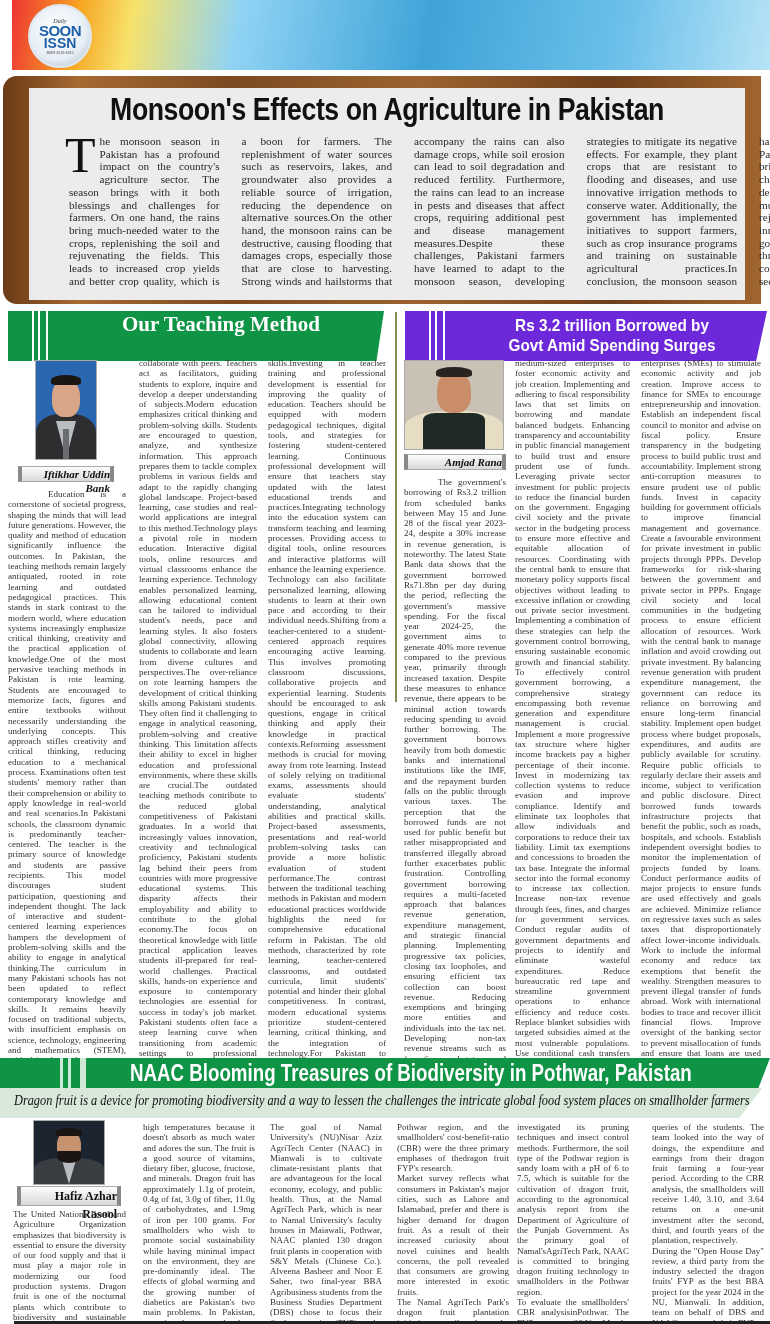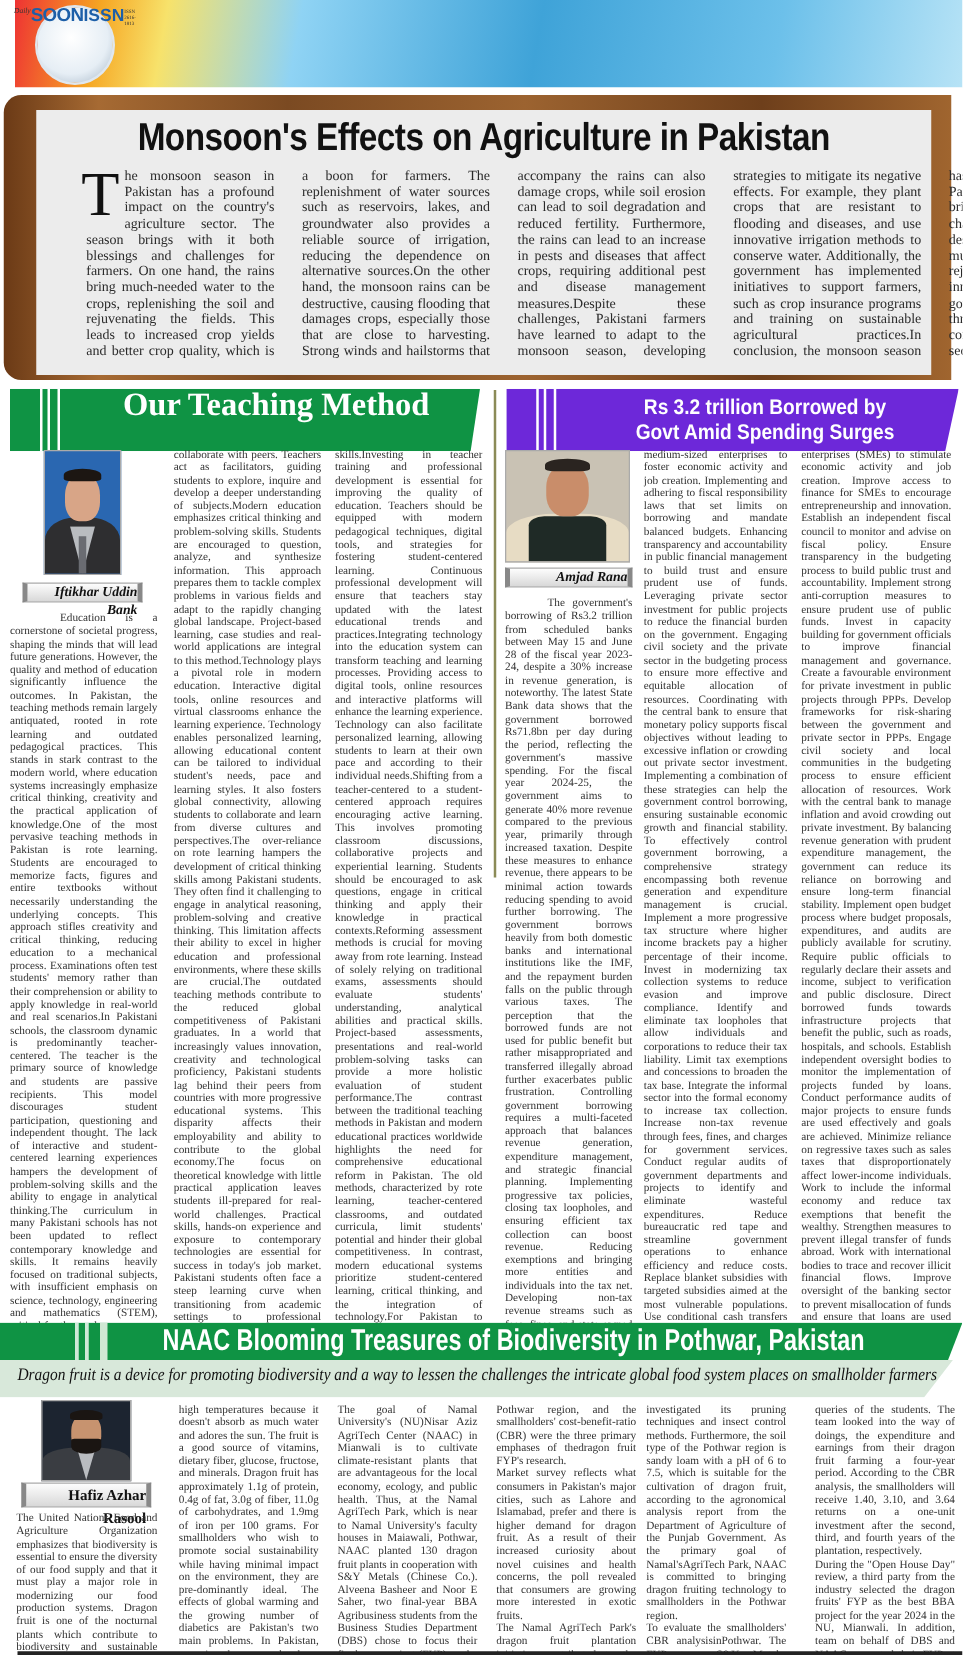--- a/index.html
+++ b/index.html
@@ -4,21 +4,21 @@
 <style>
   * { box-sizing: border-box; margin: 0; padding: 0; }
   body { width: 770px; height: 1324px; overflow: hidden; background: #fff; font-family: "Liberation Serif", serif; color: #222; position: relative; }
 
   
   .masthead { position: absolute; left: 12px; top: 0; width: 758px; height: 72px;
     background: linear-gradient(100deg, #e33 0%, #f6a623 9%, #f7e26b 16%, #8fd3f4 30%, #3fa3d8 55%, #6cc0ea 80%, #b7e3f6 100%);
     border-bottom: 2px solid #fff; }
   .logo { position: absolute; left: 16px; top: 4px; width: 64px; height: 64px; border-radius: 50%;
     background: radial-gradient(circle at 45% 40%, #fff 0%, #e6eef5 60%, #9fb1c2 100%); border: 2px solid #dfe7ef;
-    display: flex; flex-direction: row; justify-content: center; }
+    display: flex; flex-direction: column; align-items: center; justify-content: center; }
   .logo .daily { font-size: 6px; color: #333; font-family: "Liberation Serif", serif; font-style: italic; }
   .logo .soon { font-family: "Liberation Sans", sans-serif; font-weight: bold; font-size: 15px; color: #1d5fa8; line-height: 13px; letter-spacing: -0.5px; }
   .logo .times { font-family: "Liberation Sans", sans-serif; font-weight: bold; font-size: 14px; color: #1d5fa8; line-height: 13px; }
   .logo .issn { font-size: 4px; color: #333; }
   .mast-title { position: absolute; left: 195px; top: 10px; font-family: "DejaVu Sans", sans-serif; font-weight: bold; font-size: 27px; color: #111; letter-spacing: 0.5px;
     text-shadow: -1px -1px 0 #fff, 1px -1px 0 #fff, -1px 1px 0 #fff, 1px 1px 0 #fff, 2px 2px 0 #fff; }
   .mast-title .big { font-size: 44px; vertical-align: -6px; }
 
   
   .board { position: absolute; left: 3px; top: 76px; width: 758px; height: 228px;
@@ -29,21 +29,21 @@
     font-size: 11.2px; line-height: 12.7px; text-align: justify; color: #2a2a2a; }
   .dropcap { float: left; font-size: 50px; line-height: 40px; margin: 0 4px 0 -4px; font-family: "Liberation Serif", serif; color: #111; }
 
   
   .banner { position: absolute; height: 50px; color: #fff; text-align: center; }
   .banner-green { background: #0f9344; }
   .banner-red { background: #6d28d9; }
   .teach-banner { left: 8px; top: 311px; width: 376px; clip-path: polygon(0 0, 100% 0, 98% 100%, 0 100%); }
   .borrow-banner { left: 405px; top: 311px; width: 362px; clip-path: polygon(0 0, 100% 0, 97% 100%, 0 100%); }
   .stripe-white { position: absolute; top: 0; bottom: 0; background: #fff; }
-  .teach-title { position: absolute; left: 60px; right: 10px; top: 2px; font-family: "Liberation Serif", serif; font-weight: bold; font-size: 26px; line-height: 22px; }
+  .teach-title { position: absolute; left: 60px; right: 10px; top: 2px; font-family: "Liberation Serif", serif; font-weight: bold; font-size: 21px; line-height: 22px; }
   .borrow-title { position: absolute; left: 70px; right: 18px; top: 5px; font-family: "Liberation Sans", sans-serif; font-weight: bold; font-size: 17px; line-height: 20px; transform: scaleX(0.9); }
 
   .vrule { position: absolute; left: 395px; top: 312px; width: 2px; height: 390px; background: #8b8b57; }
 
   
   .author-photo { position: absolute; background: #2a67b1; border: 1px solid #aaa; overflow: hidden; }
   .teach-photo { left: 35px; top: 360px; width: 62px; height: 100px; }
   .face { position: absolute; left: 50%; transform: translateX(-50%); border-radius: 45% 45% 40% 40%; background: #d8a587; }
   .hair { position: absolute; left: 50%; transform: translateX(-50%); background: #1c1612; border-radius: 50% 50% 20% 20%; }
   .suit { position: absolute; left: 0; right: 0; bottom: 0; background: #2e2e30; border-radius: 40% 40% 0 0; }

